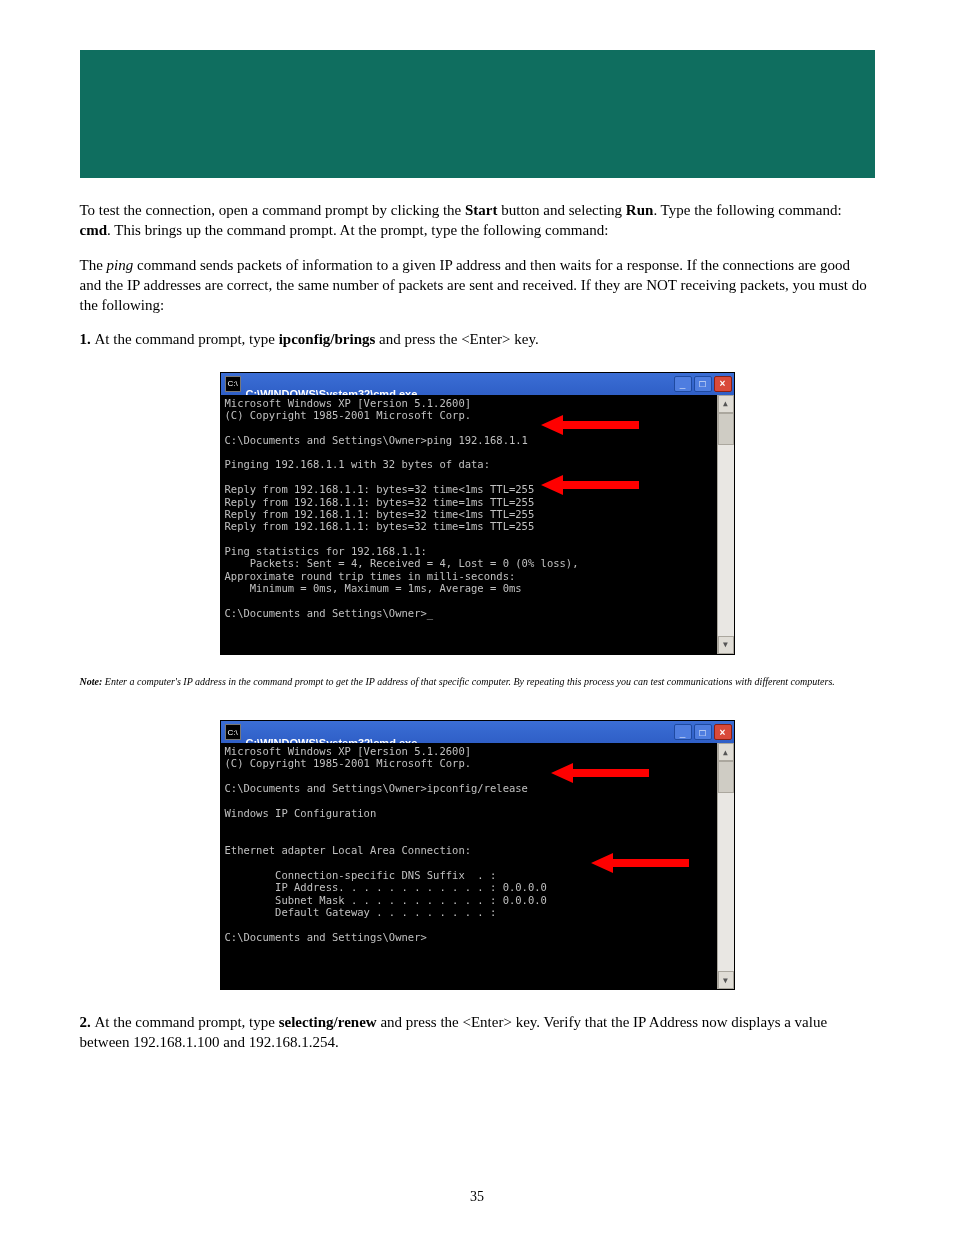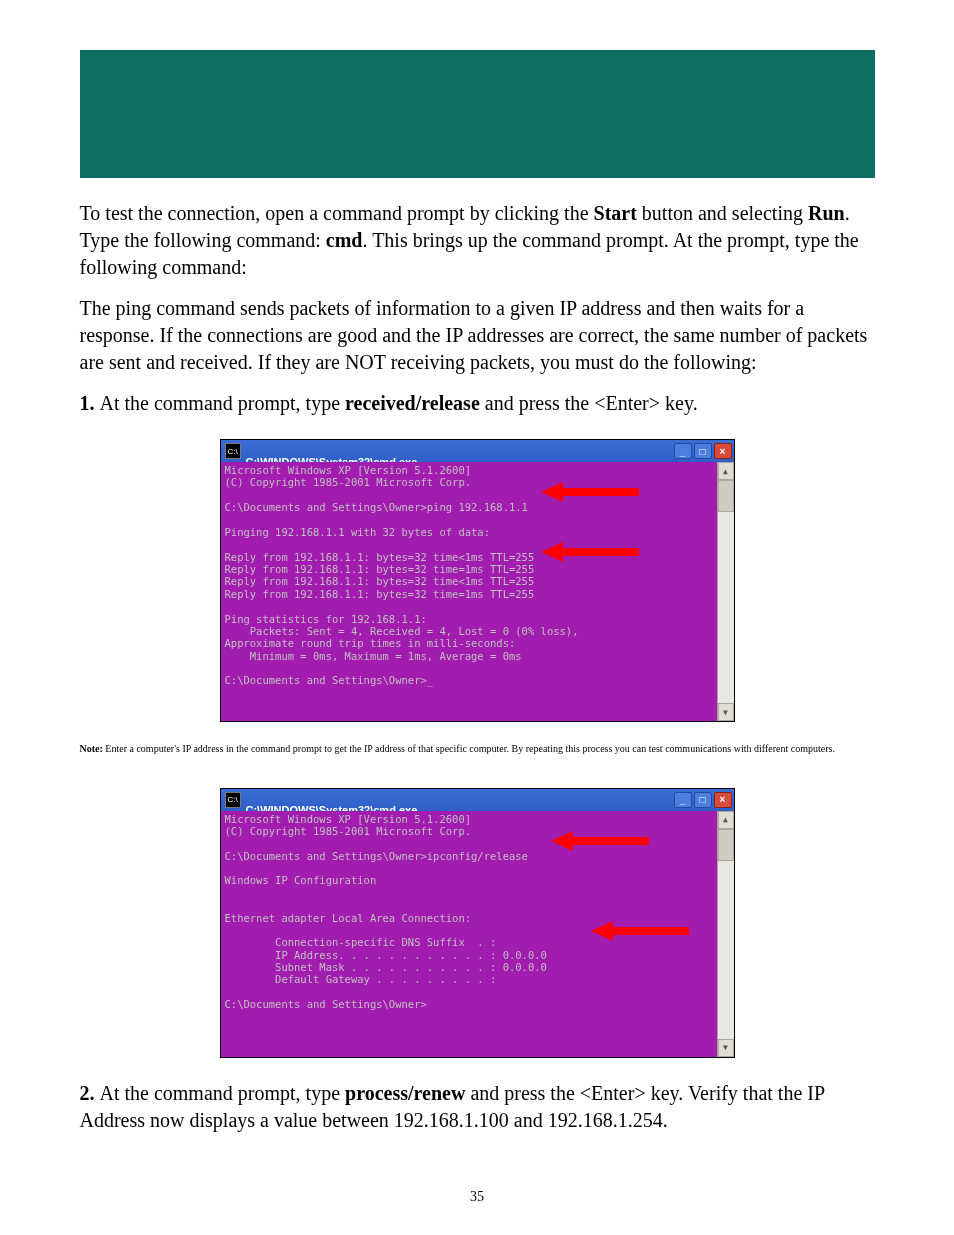--- a/index.html
+++ b/index.html
@@ -20,25 +20,25 @@
   .page-banner-green {
     position: relative;
     margin: 0 auto;
     background: #0f6e5f;
     width: 795px;
     height: 128px;
   }
   .body-text {
     width: 795px;
     margin: 22px auto 0 auto;
-    font-size: 20px;
+    font-size: 15px;
     line-height: 1.35;
   }
   .bold { font-weight: bold; }
-  .italic { }
+  .italic { font-style: italic; }
   .step-line { margin-top: 14px; }
   .step-line2 { margin-top: 8px; }
   .cmdwin {
     position: relative;
     width: 515px;
     margin: 22px auto 0 auto;
     border: 1px solid #000;
     box-sizing: border-box;
     font-family: "Lucida Console", Consolas, monospace;
   }
@@ -79,21 +79,21 @@
     justify-content: center;
     font-family: Arial, sans-serif;
     font-size: 10px;
     font-weight: bold;
     color: #fff;
   }
   .cmd-tb-btn.close { background: #d94a3a; border-color: #8a1f13; }
   .cmd-client {
     position: absolute;
     top: 22px; left: 0; right: 0; bottom: 0;
-    background: #a21caf;
+    background: #000000;
     color: #c0c0c0;
     display: flex;
   }
   .cmd-content {
     flex: 1 1 auto;
     padding: 2px 4px 4px 4px;
     font-size: 10.5px;
     line-height: 1.18;
     white-space: pre;
     overflow: hidden;
@@ -151,21 +151,21 @@
 
   <div class="page-banner-green"></div>
 
   <div class="body-text">
     <span>To test the connection, open a command prompt by clicking the </span><span class="bold">Start</span><span> button and selecting </span><span class="bold">Run</span><span>. Type the following command: </span><span class="bold">cmd</span><span>. This brings up the command prompt. At the prompt, type the following command:
 </span>
     <div class="step-line">
       <span>The </span><span class="italic">ping</span><span> command sends packets of information to a given IP address and then waits for a response. If the connections are good and the IP addresses are correct, the same number of packets are sent and received. If they are NOT receiving packets, you must do the following:</span>
     </div>
     <div class="step-line">
-      <span class="bold">1. </span><span>At the command prompt, type </span><span class="bold">received/release</span><span> and press the &lt;Enter&gt; key.</span>
+      <span class="bold">1. </span><span>At the command prompt, type </span><span class="bold">ipconfig/brings</span><span> and press the &lt;Enter&gt; key.</span>
     </div>
   </div>
 
   <div class="cmdwin tall">
     <div class="cmd-titlebar">
       <span class="cmd-title-icon">
           <span>C:\</span>
         </span>
       <span class="cmd-title-text">C:\WINDOWS\System32\cmd.exe</span>
       <span class="cmd-titlebar-buttons">
@@ -282,19 +282,19 @@
       <div class="arrow" style="left:370px; top:108px;">
         <svg width="100" height="24">
             <polygon points="0,12 22,2 22,8 98,8 98,16 22,16 22,22" fill="#ff0000"></polygon>
           </svg>
       </div>
     </div>
   </div>
 
   <div class="body-text">
     <div class="step-line">
-      <span class="bold">2. </span><span>At the command prompt, type </span><span class="bold">process/renew</span><span> and press the &lt;Enter&gt; key. Verify that the IP Address now displays a value between 192.168.1.100 and 192.168.1.254.</span>
+      <span class="bold">2. </span><span>At the command prompt, type </span><span class="bold">selecting/renew</span><span> and press the &lt;Enter&gt; key. Verify that the IP Address now displays a value between 192.168.1.100 and 192.168.1.254.</span>
     </div>
   </div>
 
   <div class="footer-pg">35</div>
 
 </div>
 
 </body></html>

